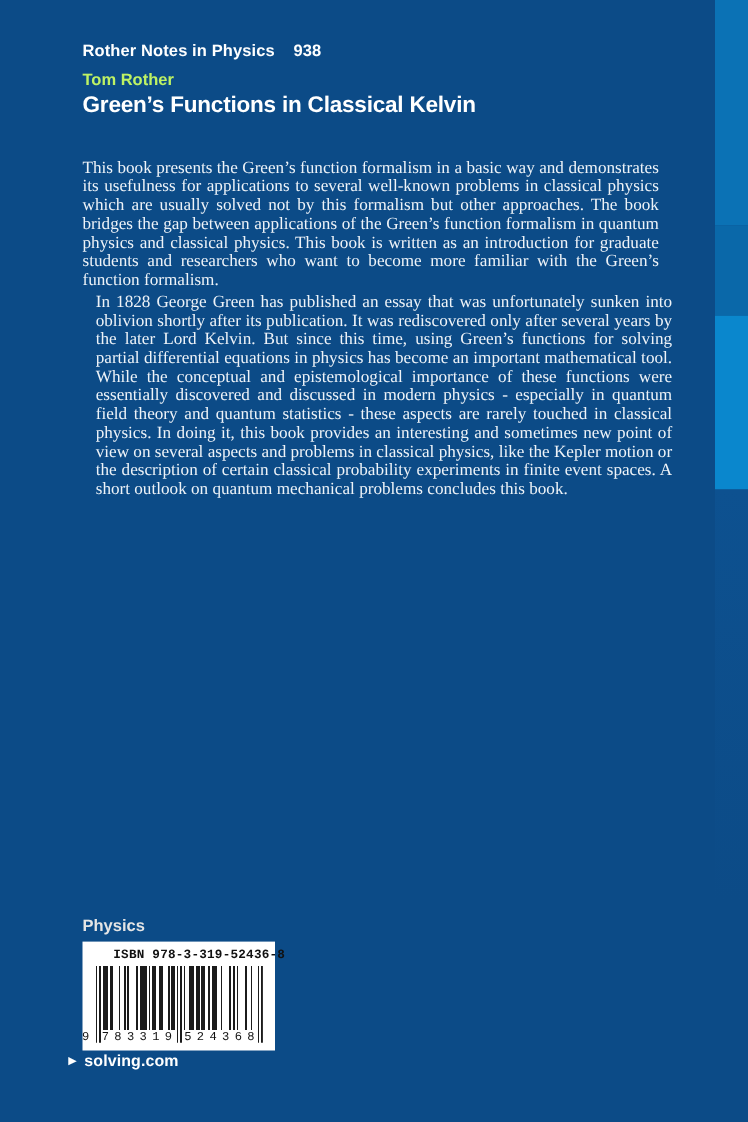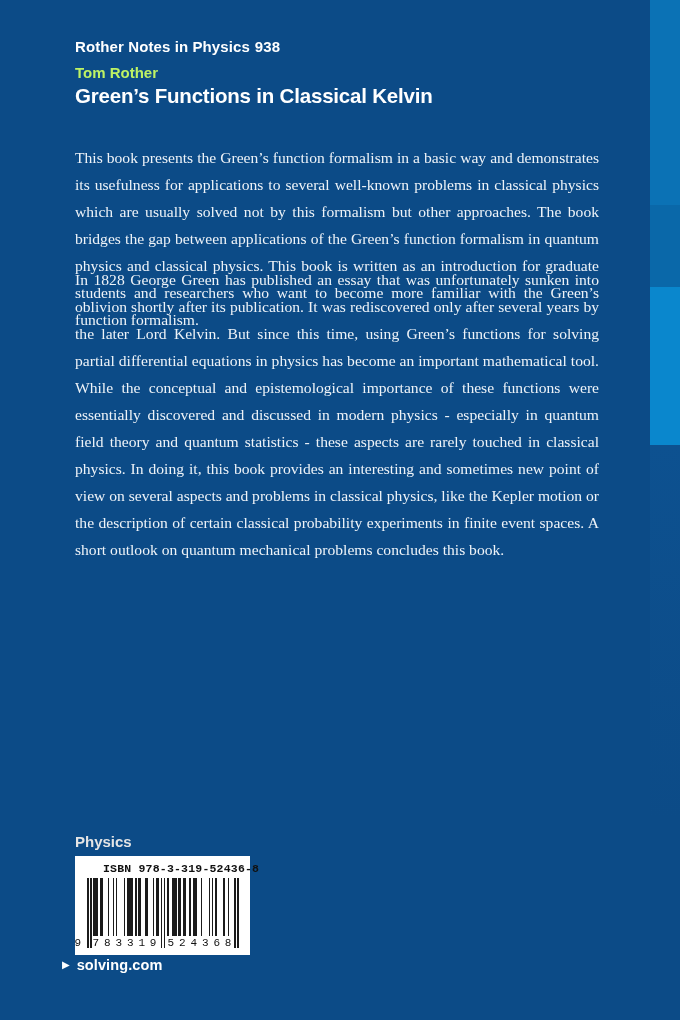--- a/index.html
+++ b/index.html
@@ -11,33 +11,33 @@
     font-family:"Liberation Sans",sans-serif;
   }
   
   .edge{position:absolute;right:0;width:30px;}
   .edge-1{top:0;height:205px;background:var(--edge-top,#0b72b5);}
   .edge-2{top:205px;height:82px;background:var(--edge-mid-dark,#0a68a9);}
   .edge-3{top:287px;height:158px;background:var(--edge-bright,#0a87cd);}
   .edge-4{top:445px;height:575px;background:linear-gradient(to bottom,var(--edge-bottom,#0d5190) 0%,var(--background,#0c4b87) 65%);}
 
   .series{position:absolute;left:75px;top:38px;color:#fff;font-size:15px;font-weight:700;letter-spacing:.1px;}
-  .series .num{margin-left:5px;}
+  .series .num{margin-left:17px;}
   .author{position:absolute;left:75px;top:64px;color:#bef264;font-size:15px;font-weight:600;}
   .title{position:absolute;left:75px;top:84px;color:#fff;font-size:20.5px;font-weight:700;letter-spacing:-.2px;}
 
   .blurb{
     position:absolute;left:75px;width:524px;
     color:var(--text,#eef3f8);
     font-family:"Liberation Serif",serif;
-    font-size:15.6px;line-height:27px;
+    font-size:15.6px;line-height:17px;
     text-align:justify;margin:0;
   }
   .p1{top:144px;}
-  .p2{top:266px;}
+  .p2{top:266px;margin-left:12px;}
 
   .category{position:absolute;left:75px;top:833px;color:#e5e5e5;font-size:15px;font-weight:700;}
 
   .barcode-box{
     position:absolute;left:75px;top:856px;width:175px;height:99px;
     background:var(--barcode-bg,#fff);
     box-sizing:border-box;
   }
   .isbn-line{
     margin-top:6px;text-align:center;

